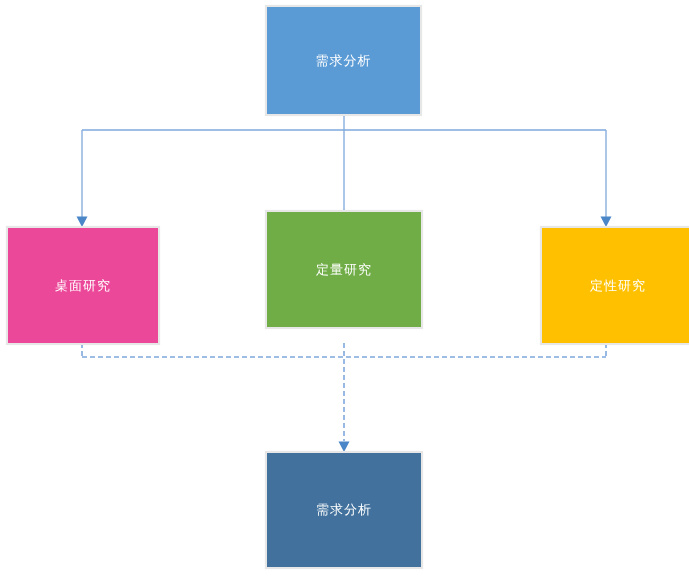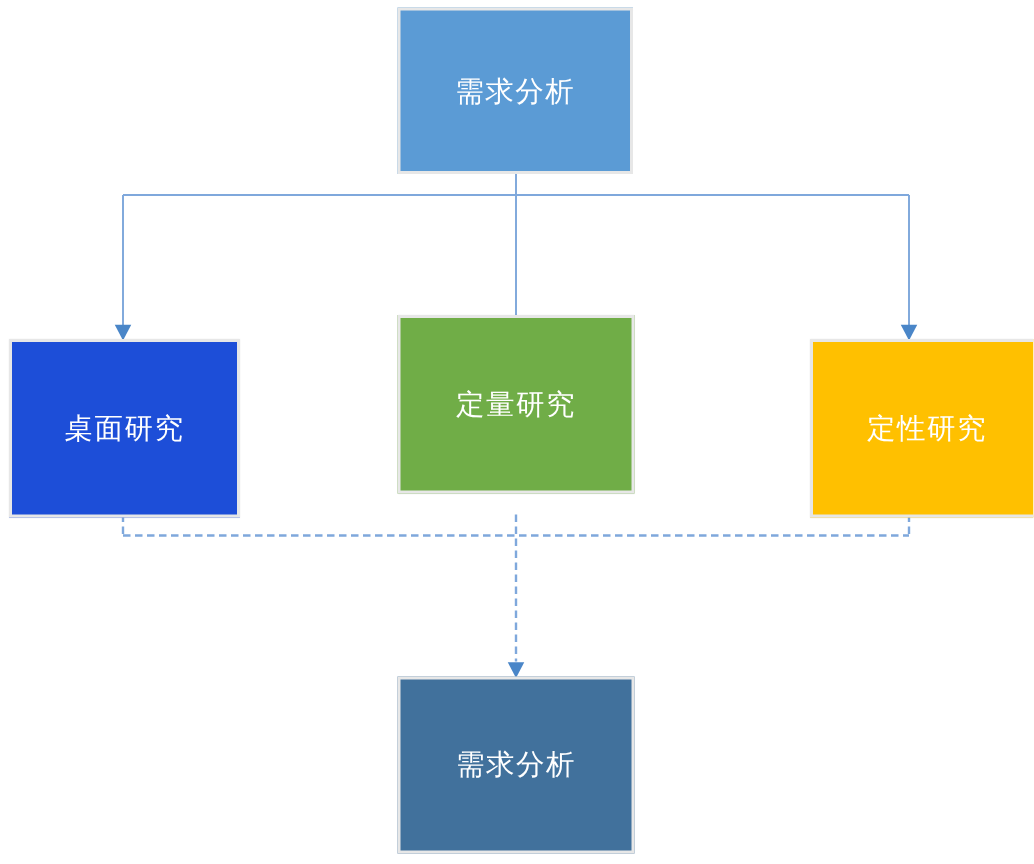--- a/index.html
+++ b/index.html
@@ -16,21 +16,21 @@
     width: 689px; height: 576px;
   }
   .node {
     position: absolute;
     box-sizing: border-box;
     display: flex;
     align-items: center;
     justify-content: center;
     border: 2px solid #e7e7e7;
     color: #ffffff;
-    font-size: 19px;
+    font-size: 13px;
     letter-spacing: 1px;
     box-shadow: 0 0 1px rgba(0,0,0,0.08);
   }
   .node .label { white-space: nowrap; }
   .n-top    { left: 265px; top: 5px;   width: 157px; height: 111px; }
   .n-desk   { left: 6px;   top: 226px; width: 154px; height: 119px; }
   .n-quant  { left: 265px; top: 210px; width: 158px; height: 119px; }
   .n-qual   { left: 528px; top: 226px; width: 156px; height: 119px; margin-left: 12px; }
   .n-bottom { left: 265px; top: 451px; width: 158px; height: 118px; }
   .solid-lines line   { stroke-width: 1.3; }
@@ -62,21 +62,21 @@
       <polygon points="344,227 338.5,216.5 349.5,216.5"></polygon>
       <polygon points="606,227 600.5,216.5 611.5,216.5"></polygon>
       <polygon points="344,452 338.5,441.5 349.5,441.5"></polygon>
     </g>
   </svg>
 
   <div class="node n-top" style="background-color: rgb(91, 155, 213);">
     <span class="label">需求分析</span>
   </div>
 
-  <div class="node n-desk" style="background-color: #1d4ed8;">
+  <div class="node n-desk" style="background-color: #ec4899;">
     <span class="label">桌面研究</span>
   </div>
 
   <div class="node n-quant" style="background-color: rgb(112, 173, 71);">
     <span class="label">定量研究</span>
   </div>
 
   <div class="node n-qual" style="background-color: rgb(255, 192, 0);">
     <span class="label">定性研究</span>
   </div>

